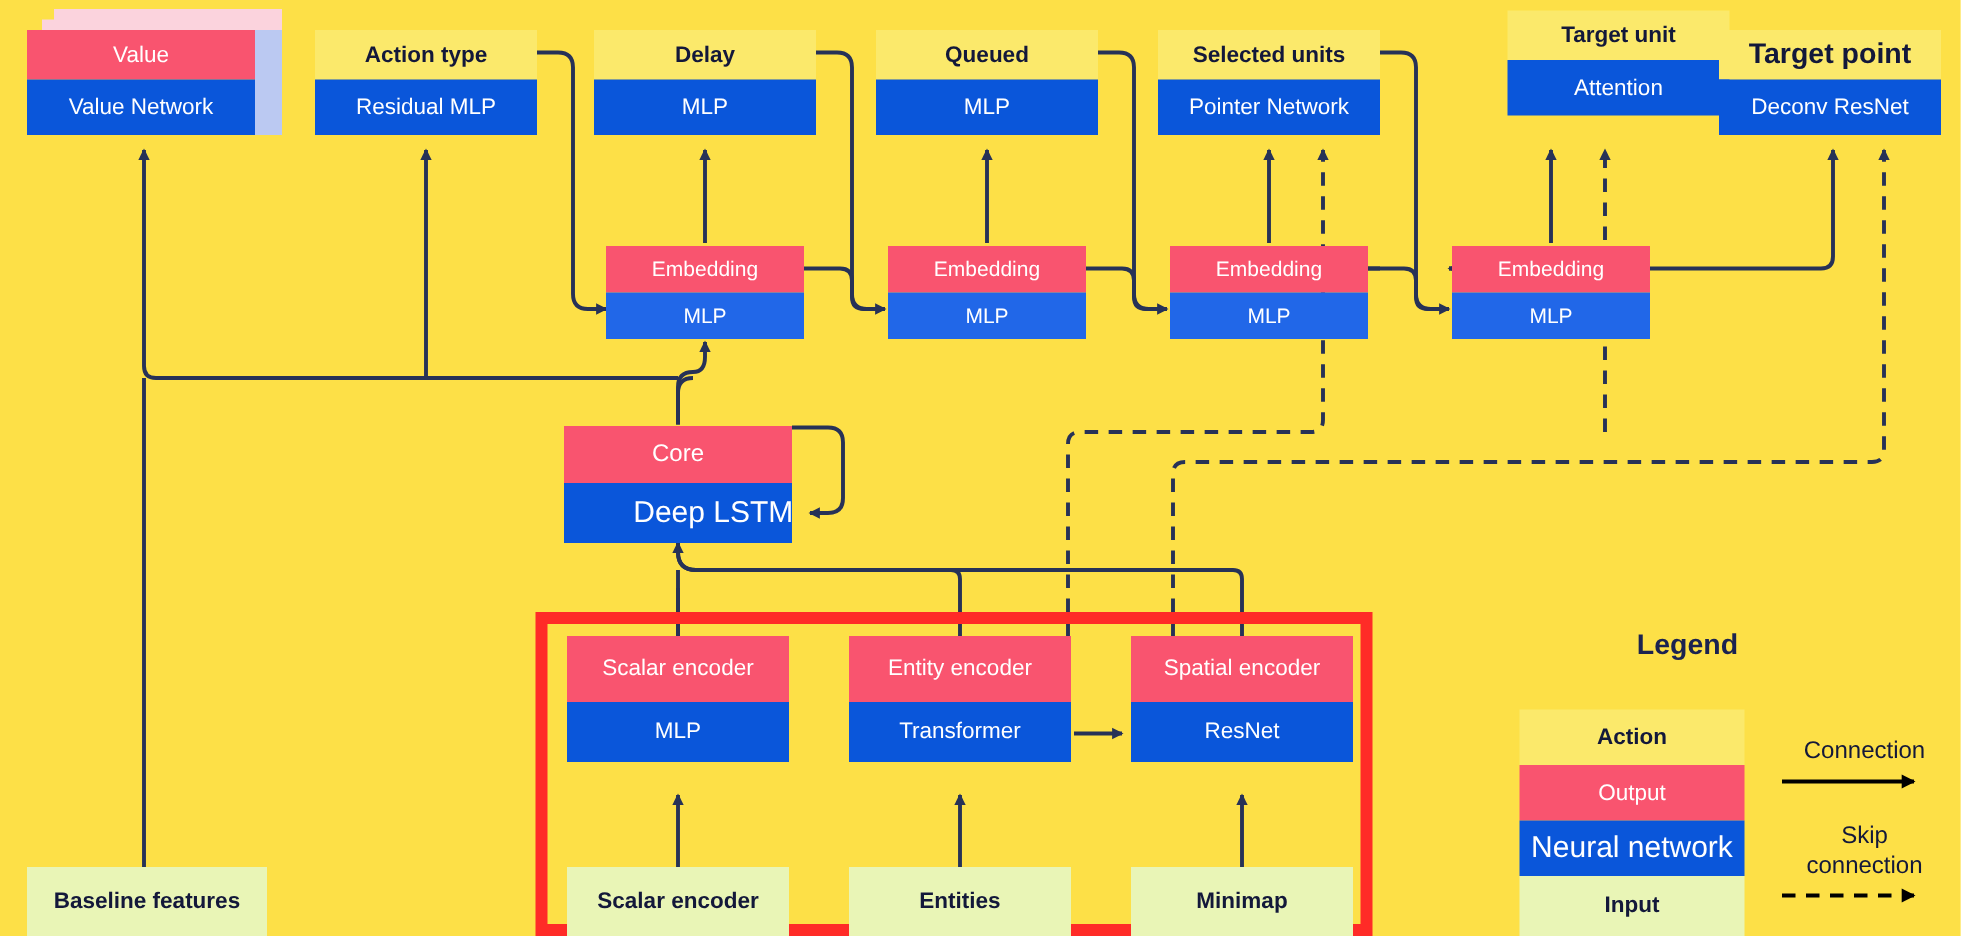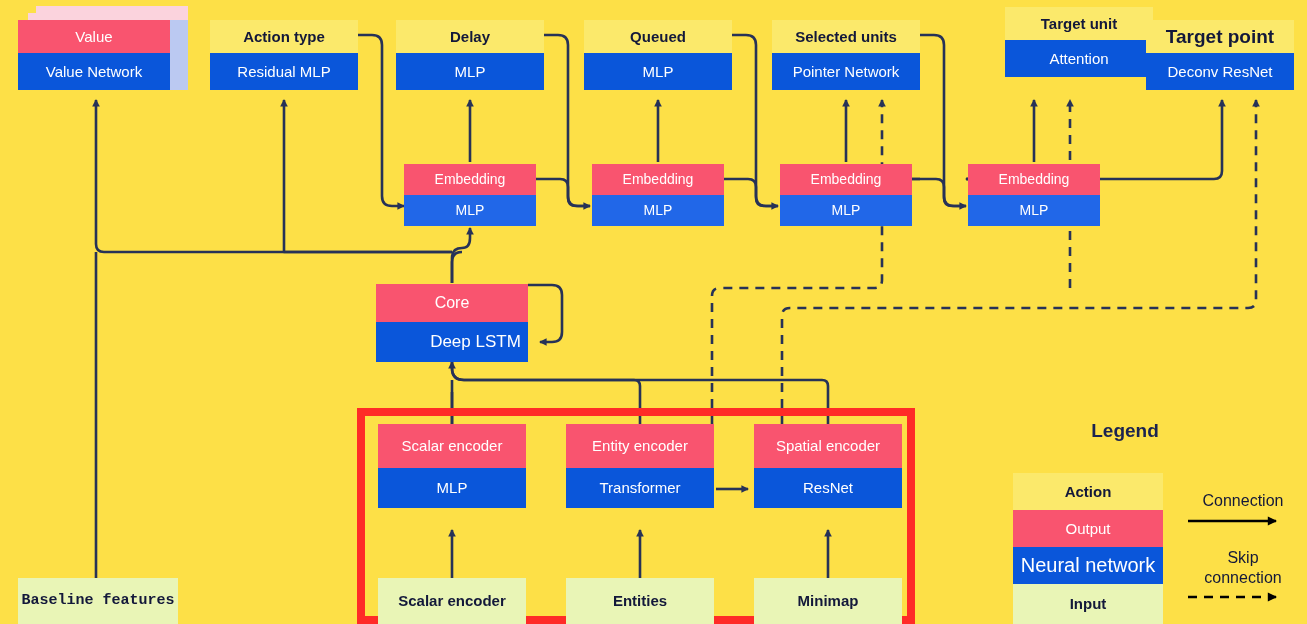--- a/index.html
+++ b/index.html
@@ -154,41 +154,41 @@
     <div class="cell c-net-emb" style="width:100%;height:31px;font-size:14px;">MLP</div>
   </div>
 
   <div class="node" style="left:968px; top:164px; width:132px; height:62px;">
     <div class="cell c-output" style="width:100%;height:31px;font-size:14px;">Embedding</div>
     <div class="cell c-net-emb" style="width:100%;height:31px;font-size:14px;">MLP</div>
   </div>
 
   <div class="node" style="left:376px; top:284px; width:152px; height:78px;">
     <div class="cell c-output" style="width:100%;height:38px;font-size:16px;">Core</div>
-    <div class="cell c-net" style="width:100%;height:40px;font-size:17px;padding-left:47px;">Deep LSTM</div>
+    <div class="cell c-net" style="width:100%;height:40px;font-size:20px;padding-left:47px;">Deep LSTM</div>
   </div>
 
   <div class="redbox" style="left:357px; top:408px; width:558px; height:216px;"></div>
 
   <div class="node" style="left:378px; top:424px; width:148px; height:84px;border-radius:28px;">
     <div class="cell c-output" style="width:100%;height:44px;font-size:15px;">Scalar encoder</div>
     <div class="cell c-net" style="width:100%;height:40px;font-size:15px;">MLP</div>
   </div>
 
   <div class="node" style="left:566px; top:424px; width:148px; height:84px;">
     <div class="cell c-output" style="width:100%;height:44px;font-size:15px;">Entity encoder</div>
     <div class="cell c-net" style="width:100%;height:40px;font-size:15px;">Transformer</div>
   </div>
 
   <div class="node" style="left:754px; top:424px; width:148px; height:84px;">
     <div class="cell c-output" style="width:100%;height:44px;font-size:15px;">Spatial encoder</div>
     <div class="cell c-net" style="width:100%;height:40px;font-size:15px;">ResNet</div>
   </div>
 
-  <div class="cell c-input node" style="left:18px; top:578px; width:160px; height:46px;font-size:15px;font-family:Liberation Mono, monospace;">Baseline features</div>
+  <div class="cell c-input node" style="left:18px; top:578px; width:160px; height:46px;font-size:15px;">Baseline features</div>
 
   <div class="cell c-input node" style="left:378px; top:578px; width:148px; height:46px;font-size:15px;">Scalar encoder</div>
 
   <div class="cell c-input node" style="left:566px; top:578px; width:148px; height:46px;font-size:15px;">Entities</div>
 
   <div class="cell c-input node" style="left:754px; top:578px; width:148px; height:46px;font-size:15px;">Minimap</div>
 
   <div class="legend-title" style="left:1055px; top:420px; width:140px; text-align:center; font-size:19px;">Legend</div>
 
   <div class="cell c-action node" style="left:1013px; top:473px; width:150px; height:37px;font-size:15px;">Action</div>

